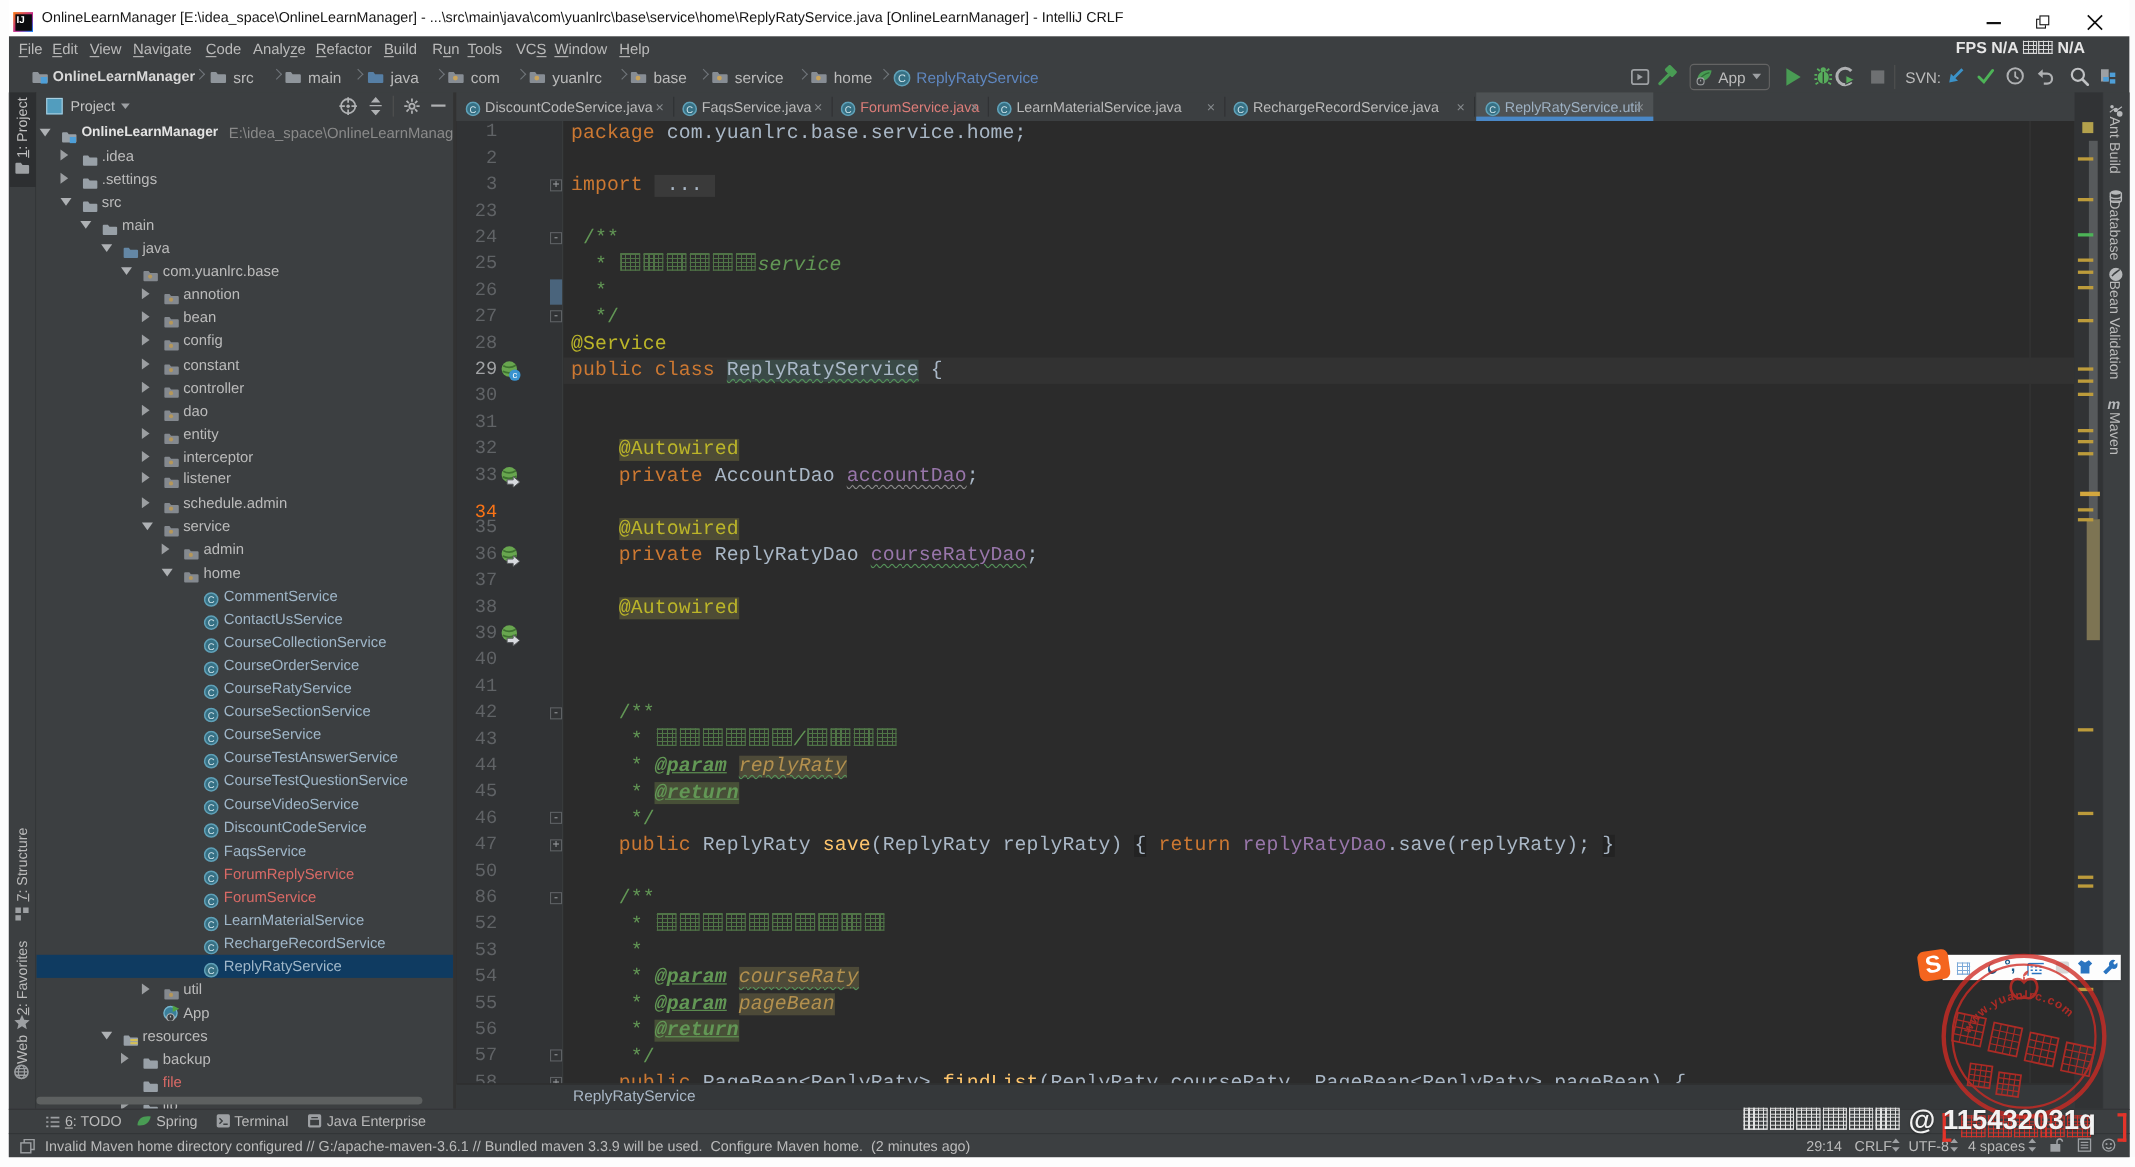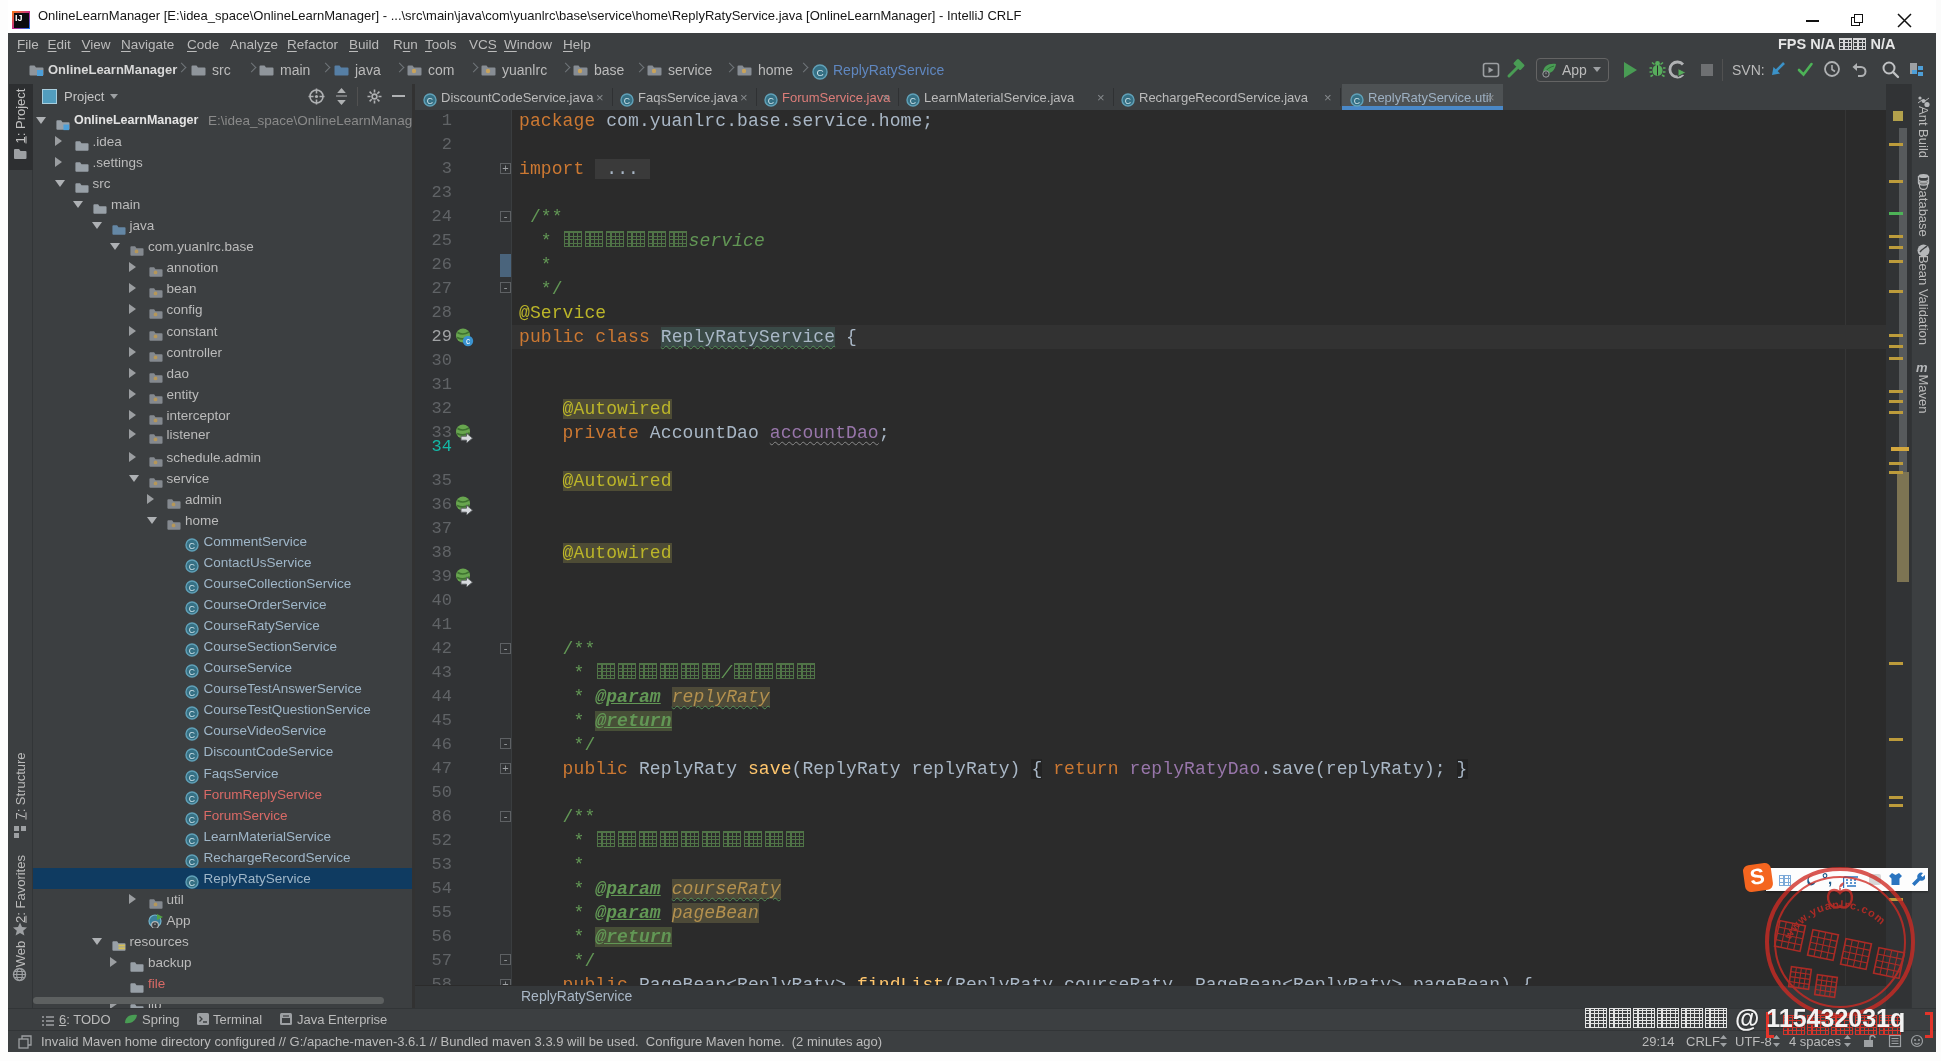--- a/index.html
+++ b/index.html
@@ -599,24 +599,25 @@
 <div class="gnum" style="top:191px;left:0px;color:#606366">28</div>
 <div class="cline mono" style="left:104px;top:191px"><span class="ann">@Service</span></div>
 <div class="gnum" style="top:215px;left:0px;color:#a1a3a5">29</div>
 <div class="cline mono" style="left:104px;top:215px"><span class="kw">public class </span><span class="pl wavg" style="background:#3a4a47">ReplyRatyService</span><span class="pl"> {</span></div>
 <div class="gnum" style="top:239px;left:0px;color:#606366">30</div>
 <div class="gnum" style="top:263px;left:0px;color:#606366">31</div>
 <div class="gnum" style="top:287px;left:0px;color:#606366">32</div>
 <div class="cline mono" style="left:104px;top:287px">    <span class="ann" style="background:#4e4c35">@Autowired</span></div>
 <div class="gnum" style="top:311px;left:0px;color:#606366">33</div>
 <div class="cline mono" style="left:104px;top:311px">    <span class="kw">private</span><span class="pl"> AccountDao </span><span class="fld wavgr">accountDao</span><span class="pl">;</span></div>
-<div class="gnum" style="top:325px;left:0px;color:#14b8a6">34</div>
+<div class="gnum" style="top:345px;left:0px;color:#f97316">34</div>
 <div class="gnum" style="top:359px;left:0px;color:#606366">35</div>
 <div class="cline mono" style="left:104px;top:359px">    <span class="ann" style="background:#4e4c35">@Autowired</span></div>
 <div class="gnum" style="top:383px;left:0px;color:#606366">36</div>
+<div class="cline mono" style="left:104px;top:383px">    <span class="kw">private</span><span class="pl"> ReplyRatyDao </span><span class="fld wavg">courseRatyDao</span><span class="pl">;</span></div>
 <div class="gnum" style="top:407px;left:0px;color:#606366">37</div>
 <div class="gnum" style="top:431px;left:0px;color:#606366">38</div>
 <div class="cline mono" style="left:104px;top:431px">    <span class="ann" style="background:#4e4c35">@Autowired</span></div>
 <div class="gnum" style="top:455px;left:0px;color:#606366">39</div>
 <div class="gnum" style="top:479px;left:0px;color:#606366">40</div>
 <div class="gnum" style="top:503px;left:0px;color:#606366">41</div>
 <div class="gnum" style="top:527px;left:0px;color:#606366">42</div>
 <div class="cline mono" style="left:104px;top:527px"><span class="cm">    /**</span></div>
 <div class="gnum" style="top:551px;left:0px;color:#606366">43</div>
 <div class="cline mono" style="left:104px;top:551px"><span class="cm">     * </span><span class="cm" style="font-style:italic"><span class="zh"></span><span class="zh"></span><span class="zh"></span><span class="zh"></span><span class="zh"></span><span class="zh"></span>/<span class="zh"></span><span class="zh"></span><span class="zh"></span><span class="zh"></span></span></div>

